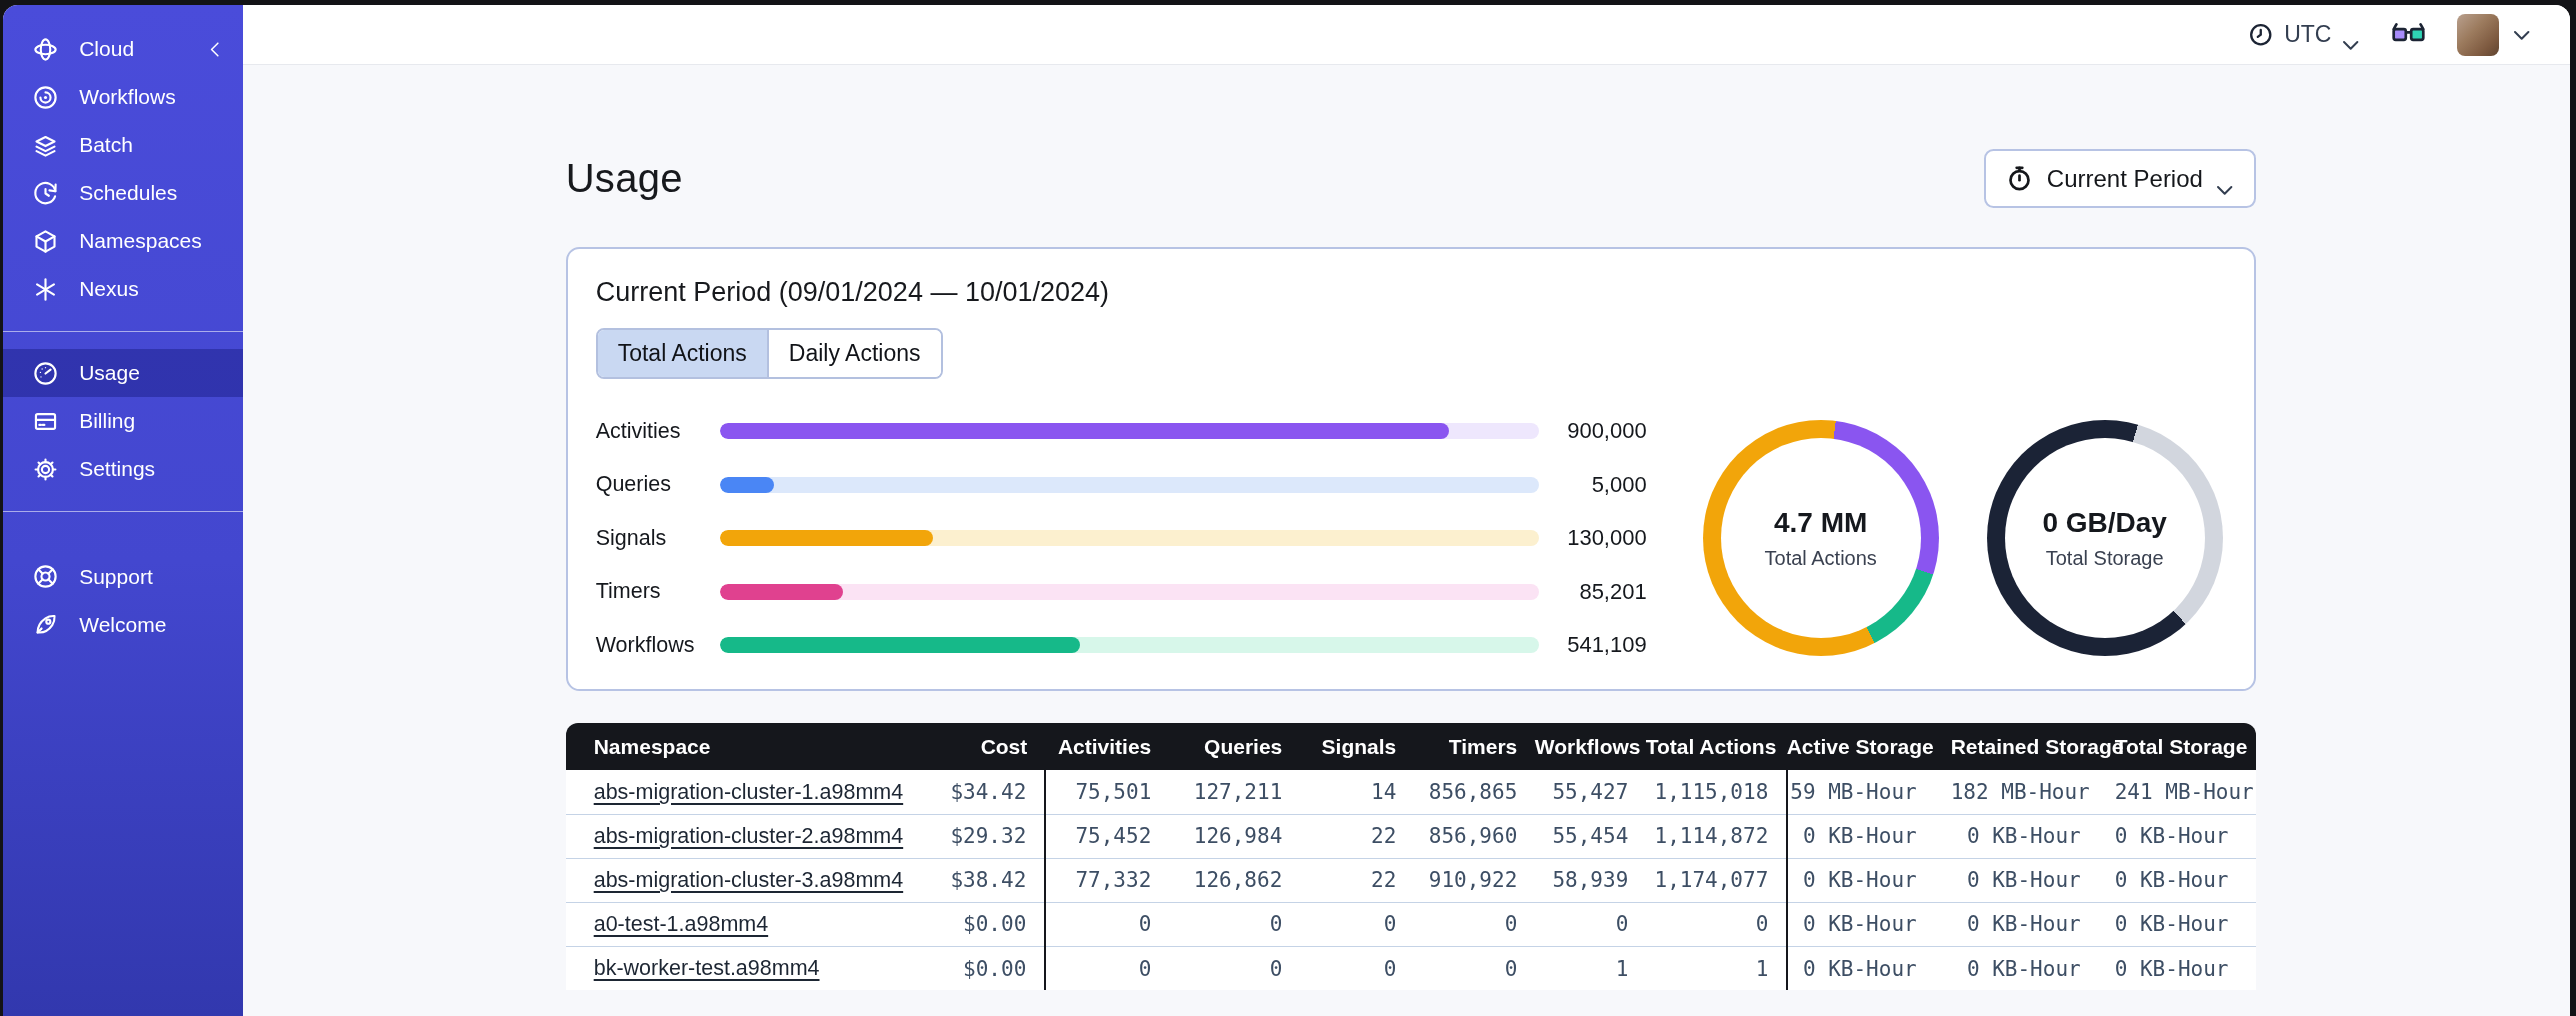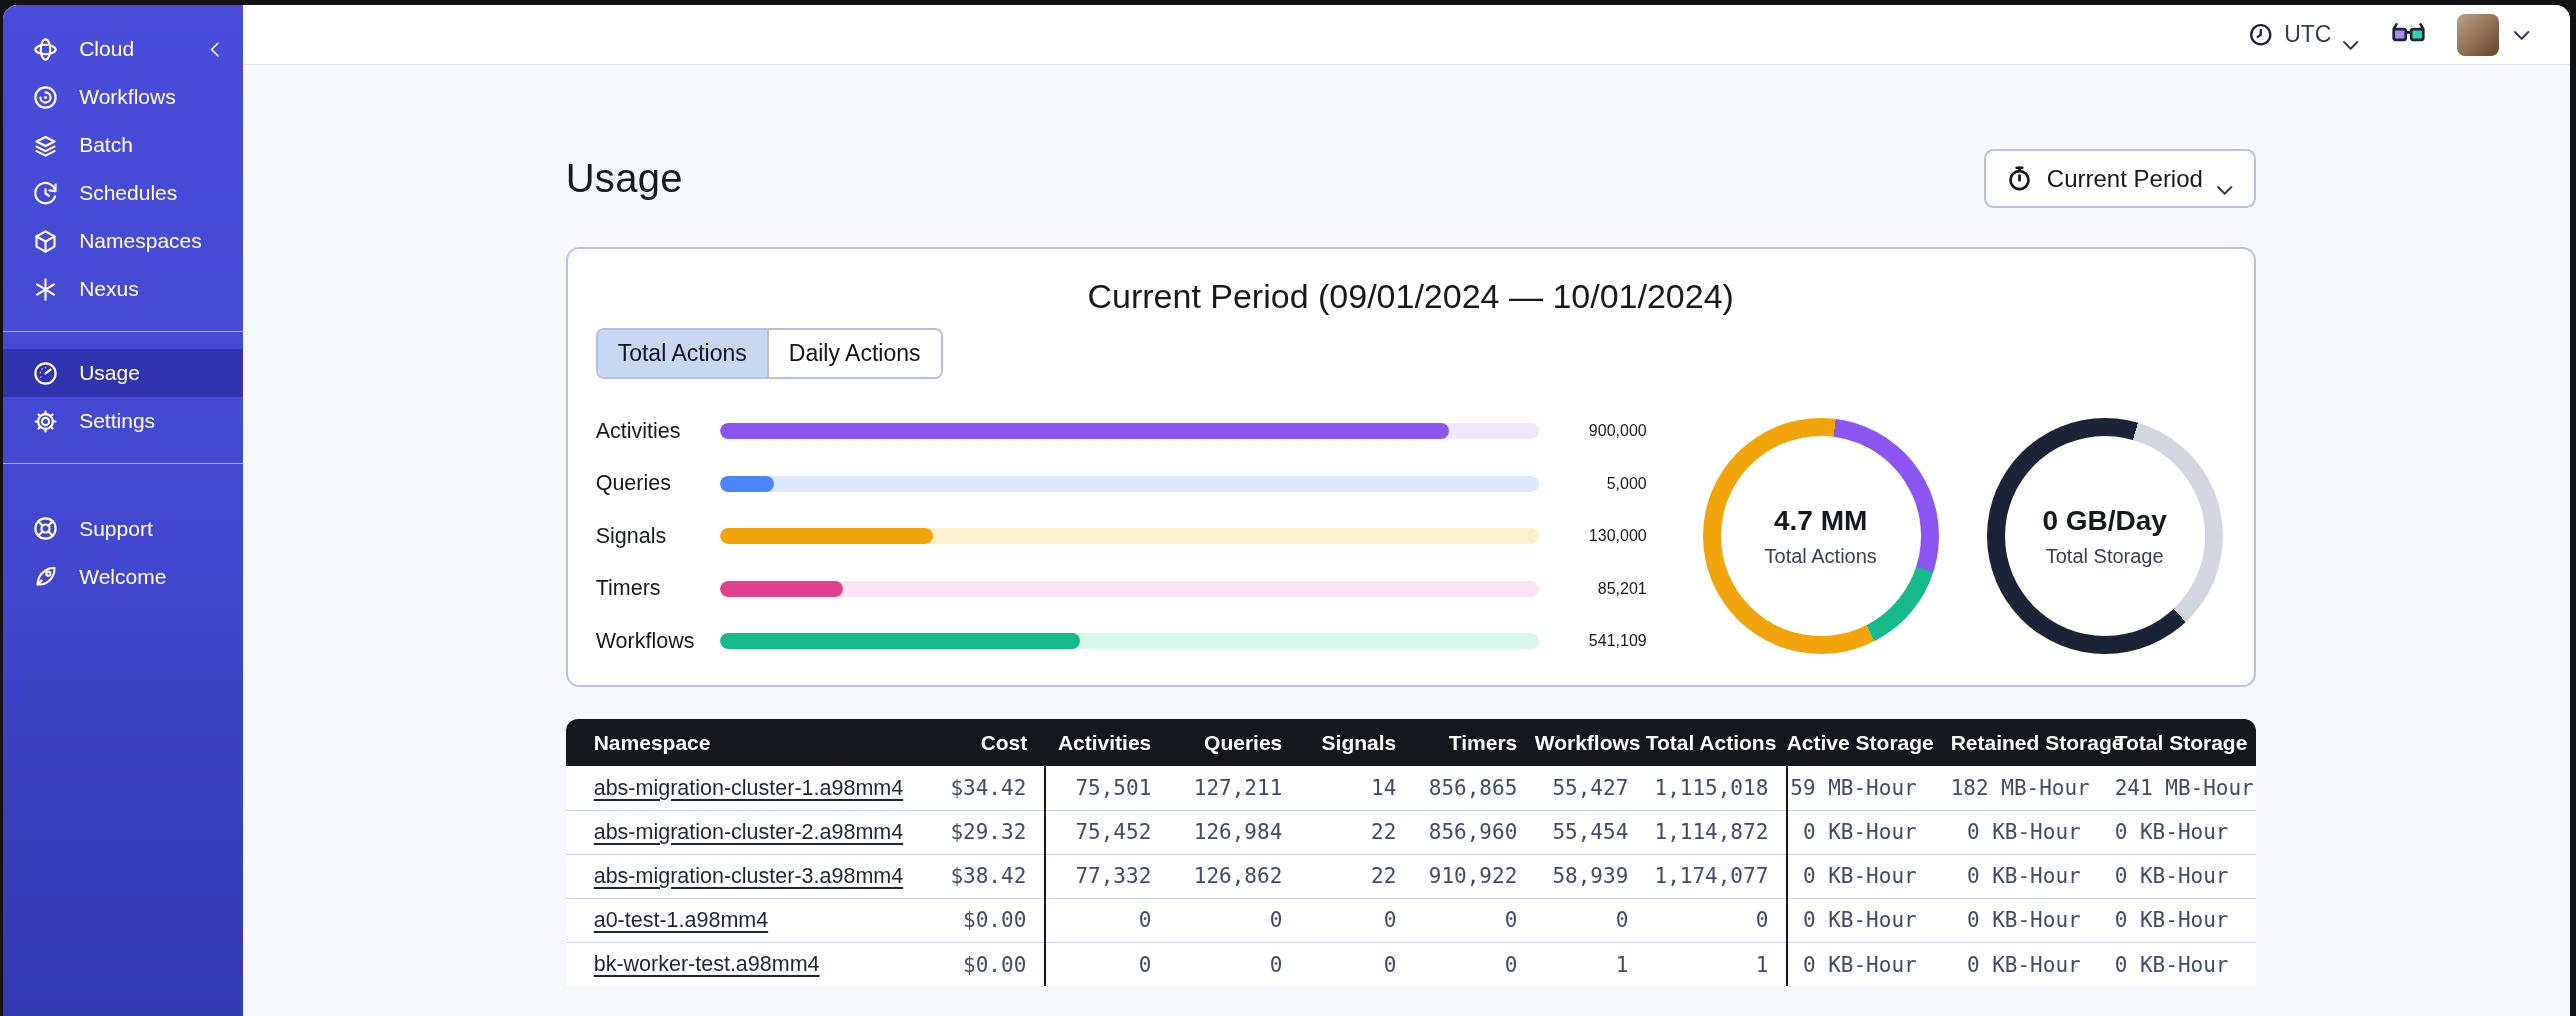--- a/index.html
+++ b/index.html
@@ -39,33 +39,33 @@
 
   .page-header { display:flex; align-items:center; justify-content:space-between; margin-bottom:39px; }
   .page-title { font-size:40px; font-weight:500; color:#17191d; letter-spacing:0.3px; }
   .period-btn { background:#fff; border:2px solid #b7c3e4; border-radius:9.4px; height:59px;
                 display:flex; align-items:center; gap:13.4px; padding:0 20px; cursor:pointer;
                 font-size:24px; font-weight:500; color:#15171b; }
   .period-btn svg.stopwatch { width:27px; height:27px; stroke:#15171b; fill:none; stroke-width:2.4; stroke-linecap:round; }
 
   
   .usage-card { background:#fff; border:2px solid #b7c3e4; border-radius:13.4px; padding:28px 28px 31px; }
-  .card-title { font-size:34px; font-weight:400; color:#17191d; margin-bottom:12px;text-align:center; }
+  .card-title { font-size:27px; font-weight:400; color:#17191d; margin-bottom:20px; }
   .tabs { display:inline-flex; border:2px solid #b3c0df; border-radius:8px; overflow:hidden; margin-bottom:39px; }
   .tab { padding:10px 20px; font-size:23px; color:#111318; background:#fff; cursor:pointer; white-space:nowrap; }
   .tab.active { background:#c9d8f2; font-weight:500; }
   .tab + .tab { border-left:2px solid #b3c0df; }
 
   .chart-row { display:flex; align-items:center; }
   .bars { width:1051px; display:flex; flex-direction:column; gap:27.5px; }
   .bar-row { display:flex; align-items:center; }
   .bar-label { width:124px; font-size:21.5px; color:#15181d; }
   .bar-track { width:819px; height:16px; border-radius:8px; position:relative; overflow:hidden; }
   .bar-fill { position:absolute; left:0; top:0; height:100%; border-radius:8px; }
-  .bar-value { flex:1; text-align:right; font-size:16px; color:#15181d; }
+  .bar-value { flex:1; text-align:right; font-size:22px; color:#15181d; }
 
   .donuts { display:flex; gap:48px; margin-left:56px; }
   .donut { width:236px; height:236px; border-radius:50%; position:relative; }
   .donut-hole { position:absolute; inset:18px; background:#fff; border-radius:50%;
                 display:flex; flex-direction:column; align-items:center; justify-content:center; gap:8px; }
   .donut-value { font-size:28px; font-weight:600; color:#15181d; }
   .donut-label { font-size:20px; color:#3a4150; }
 
   
   .table-wrap { margin-top:32px; border-radius:12px 12px 0 0; overflow:hidden; }
@@ -162,20 +162,31 @@
         <svg viewBox="0 0 24 24">
             <circle cx="12" cy="12" r="9"></circle>
             <path d="M12 12 L16.5 8.5"></path>
             <circle cx="7.5" cy="11" r="0.6" fill="#fff" stroke="none"></circle>
             <circle cx="9" cy="8" r="0.6" fill="#fff" stroke="none"></circle>
             <circle cx="12" cy="6.8" r="0.6" fill="#fff" stroke="none"></circle>
             <circle cx="8" cy="15" r="0.6" fill="#fff" stroke="none"></circle>
           </svg>
       </span>
       <span>Usage</span>
+    </div>
+    <div class="nav-item">
+      <span class="nav-icon">
+        <svg viewBox="0 0 24 24">
+            <rect x="3.5" y="5.5" width="17" height="13" rx="1.5"></rect>
+            <path d="M3.5 10.5 H20.5"></path>
+            <path d="M6.5 15 H8"></path>
+            <path d="M9.5 15 H11"></path>
+          </svg>
+      </span>
+      <span>Billing</span>
     </div>
     <div class="nav-item">
       <span class="nav-icon">
         <svg viewBox="0 0 24 24">
             <circle cx="12" cy="12" r="3.2"></circle>
             <path d="M12 3.2v2.3M12 18.5v2.3M3.2 12h2.3M18.5 12h2.3M5.8 5.8l1.6 1.6M16.6 16.6l1.6 1.6M18.2 5.8l-1.6 1.6M7.4 16.6l-1.6 1.6"></path>
             <circle cx="12" cy="12" r="6.6"></circle>
           </svg>
       </span>
       <span>Settings</span>

